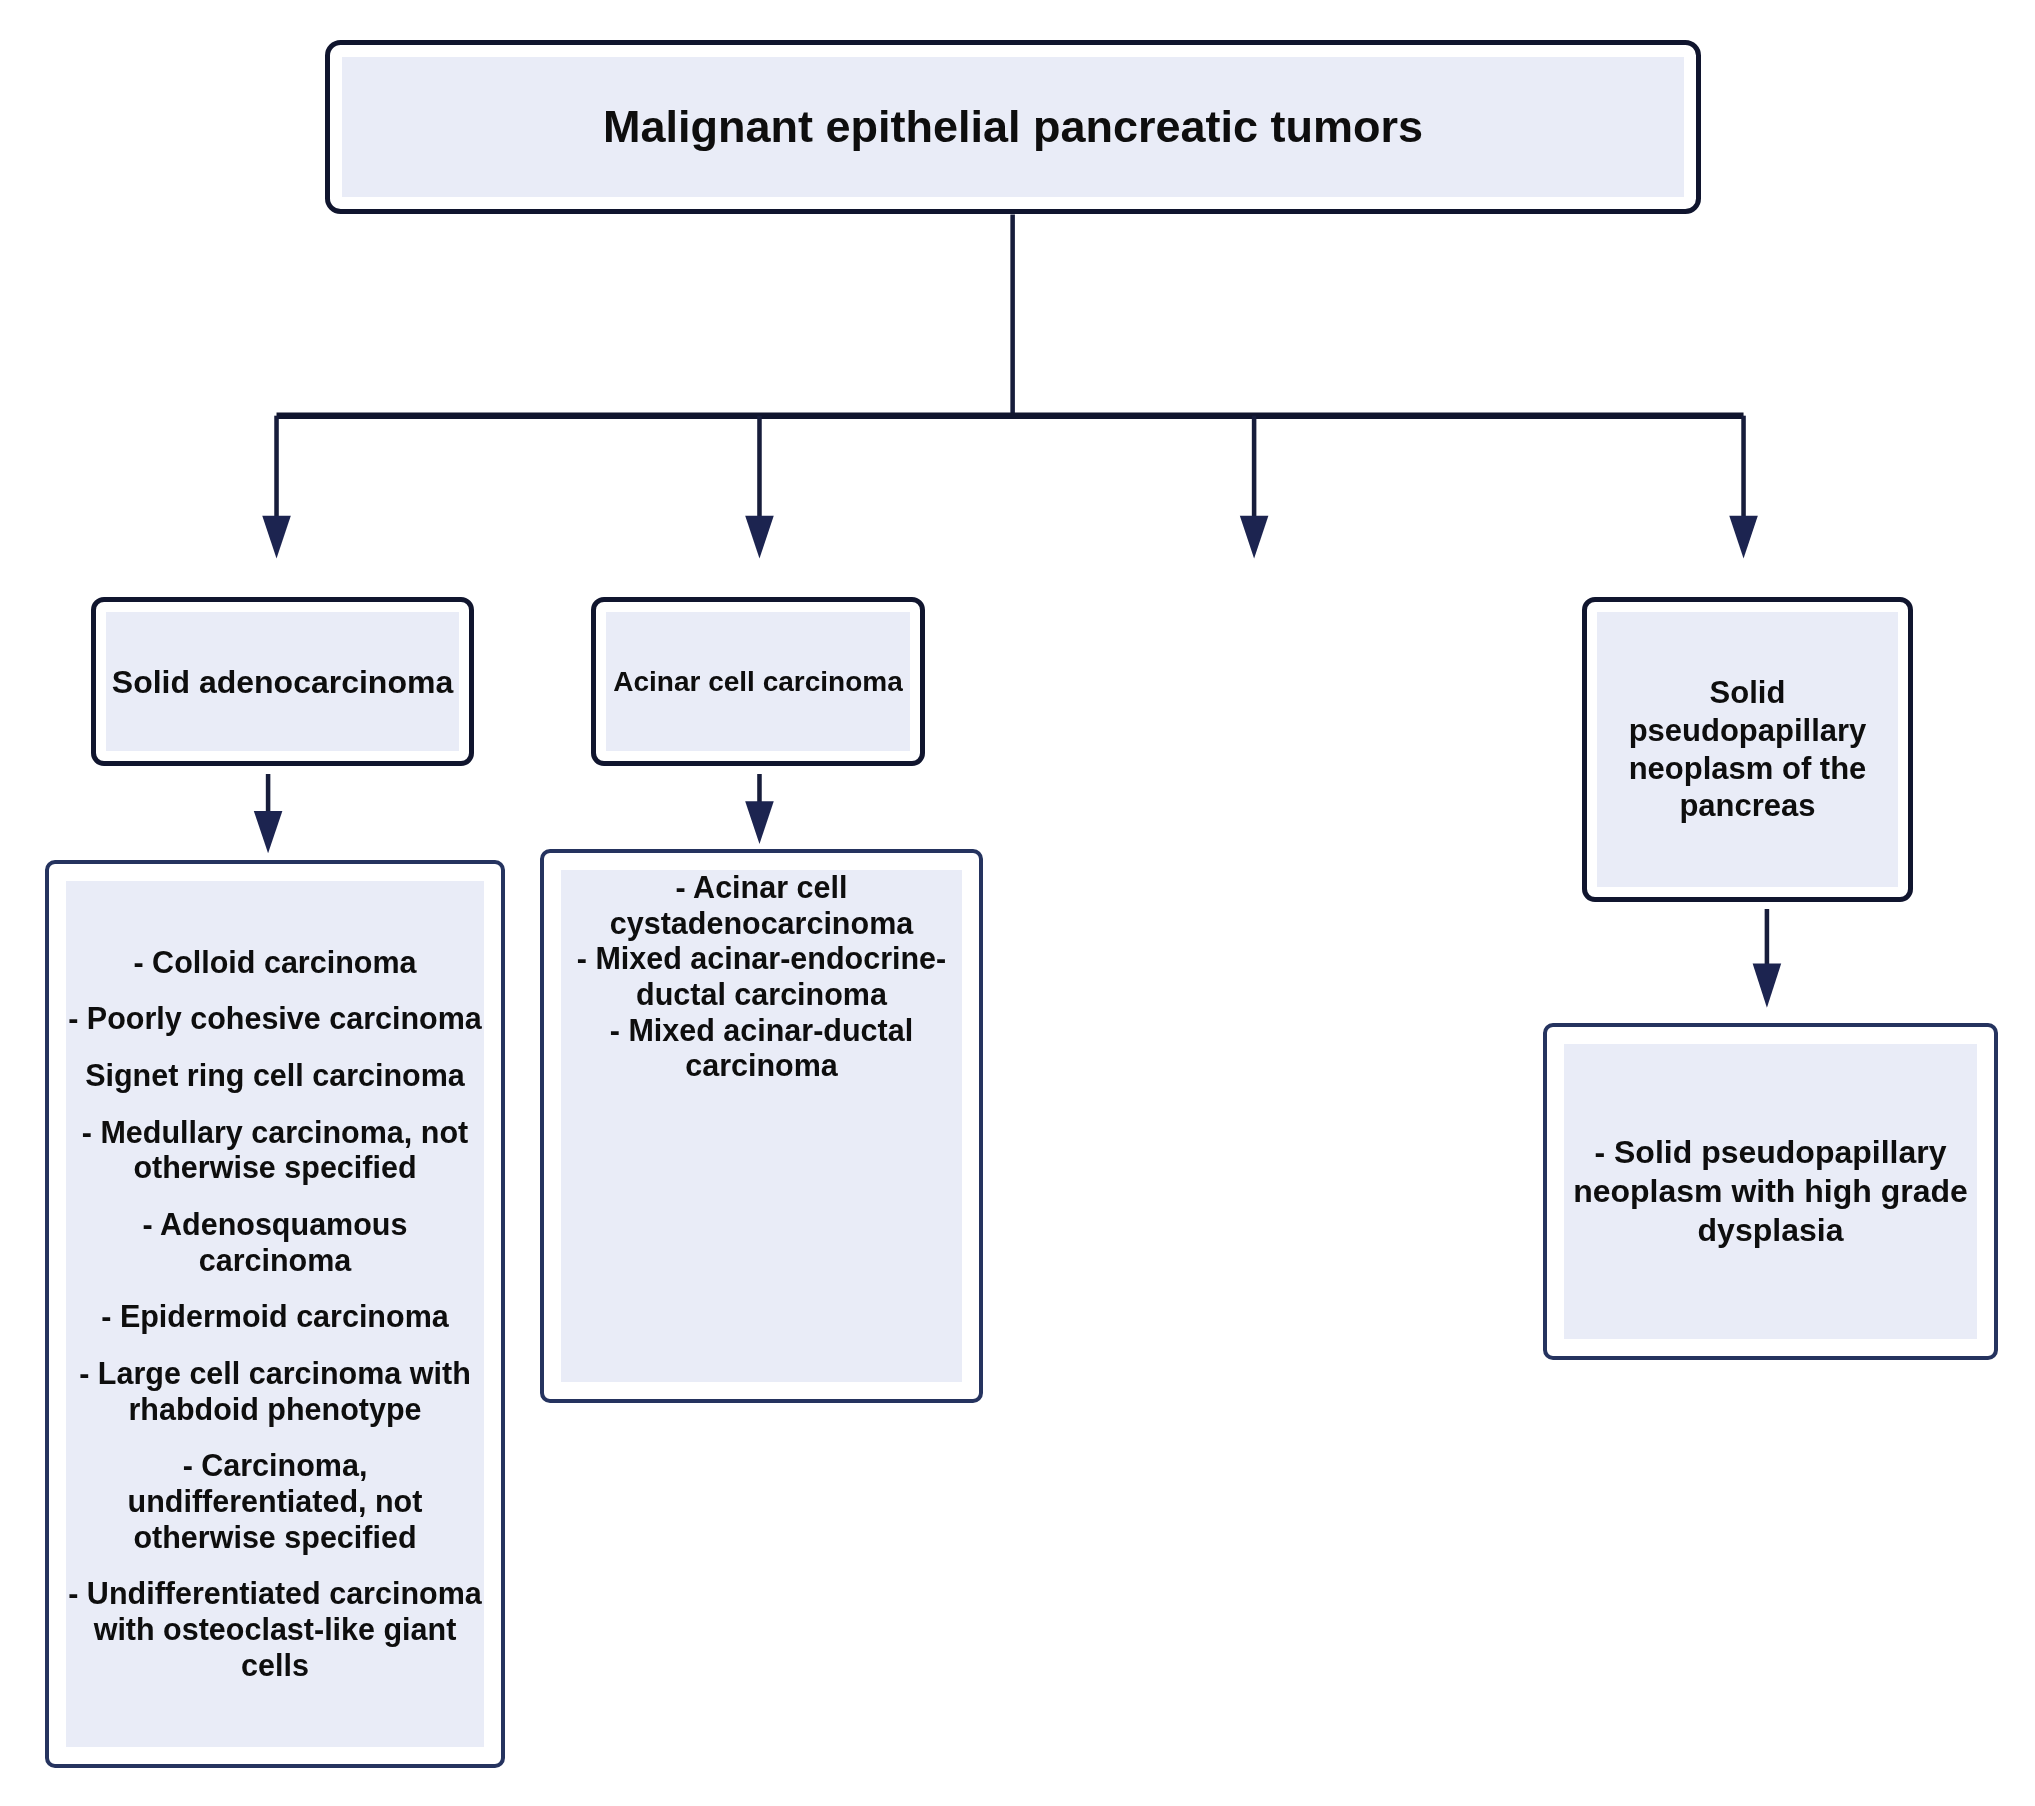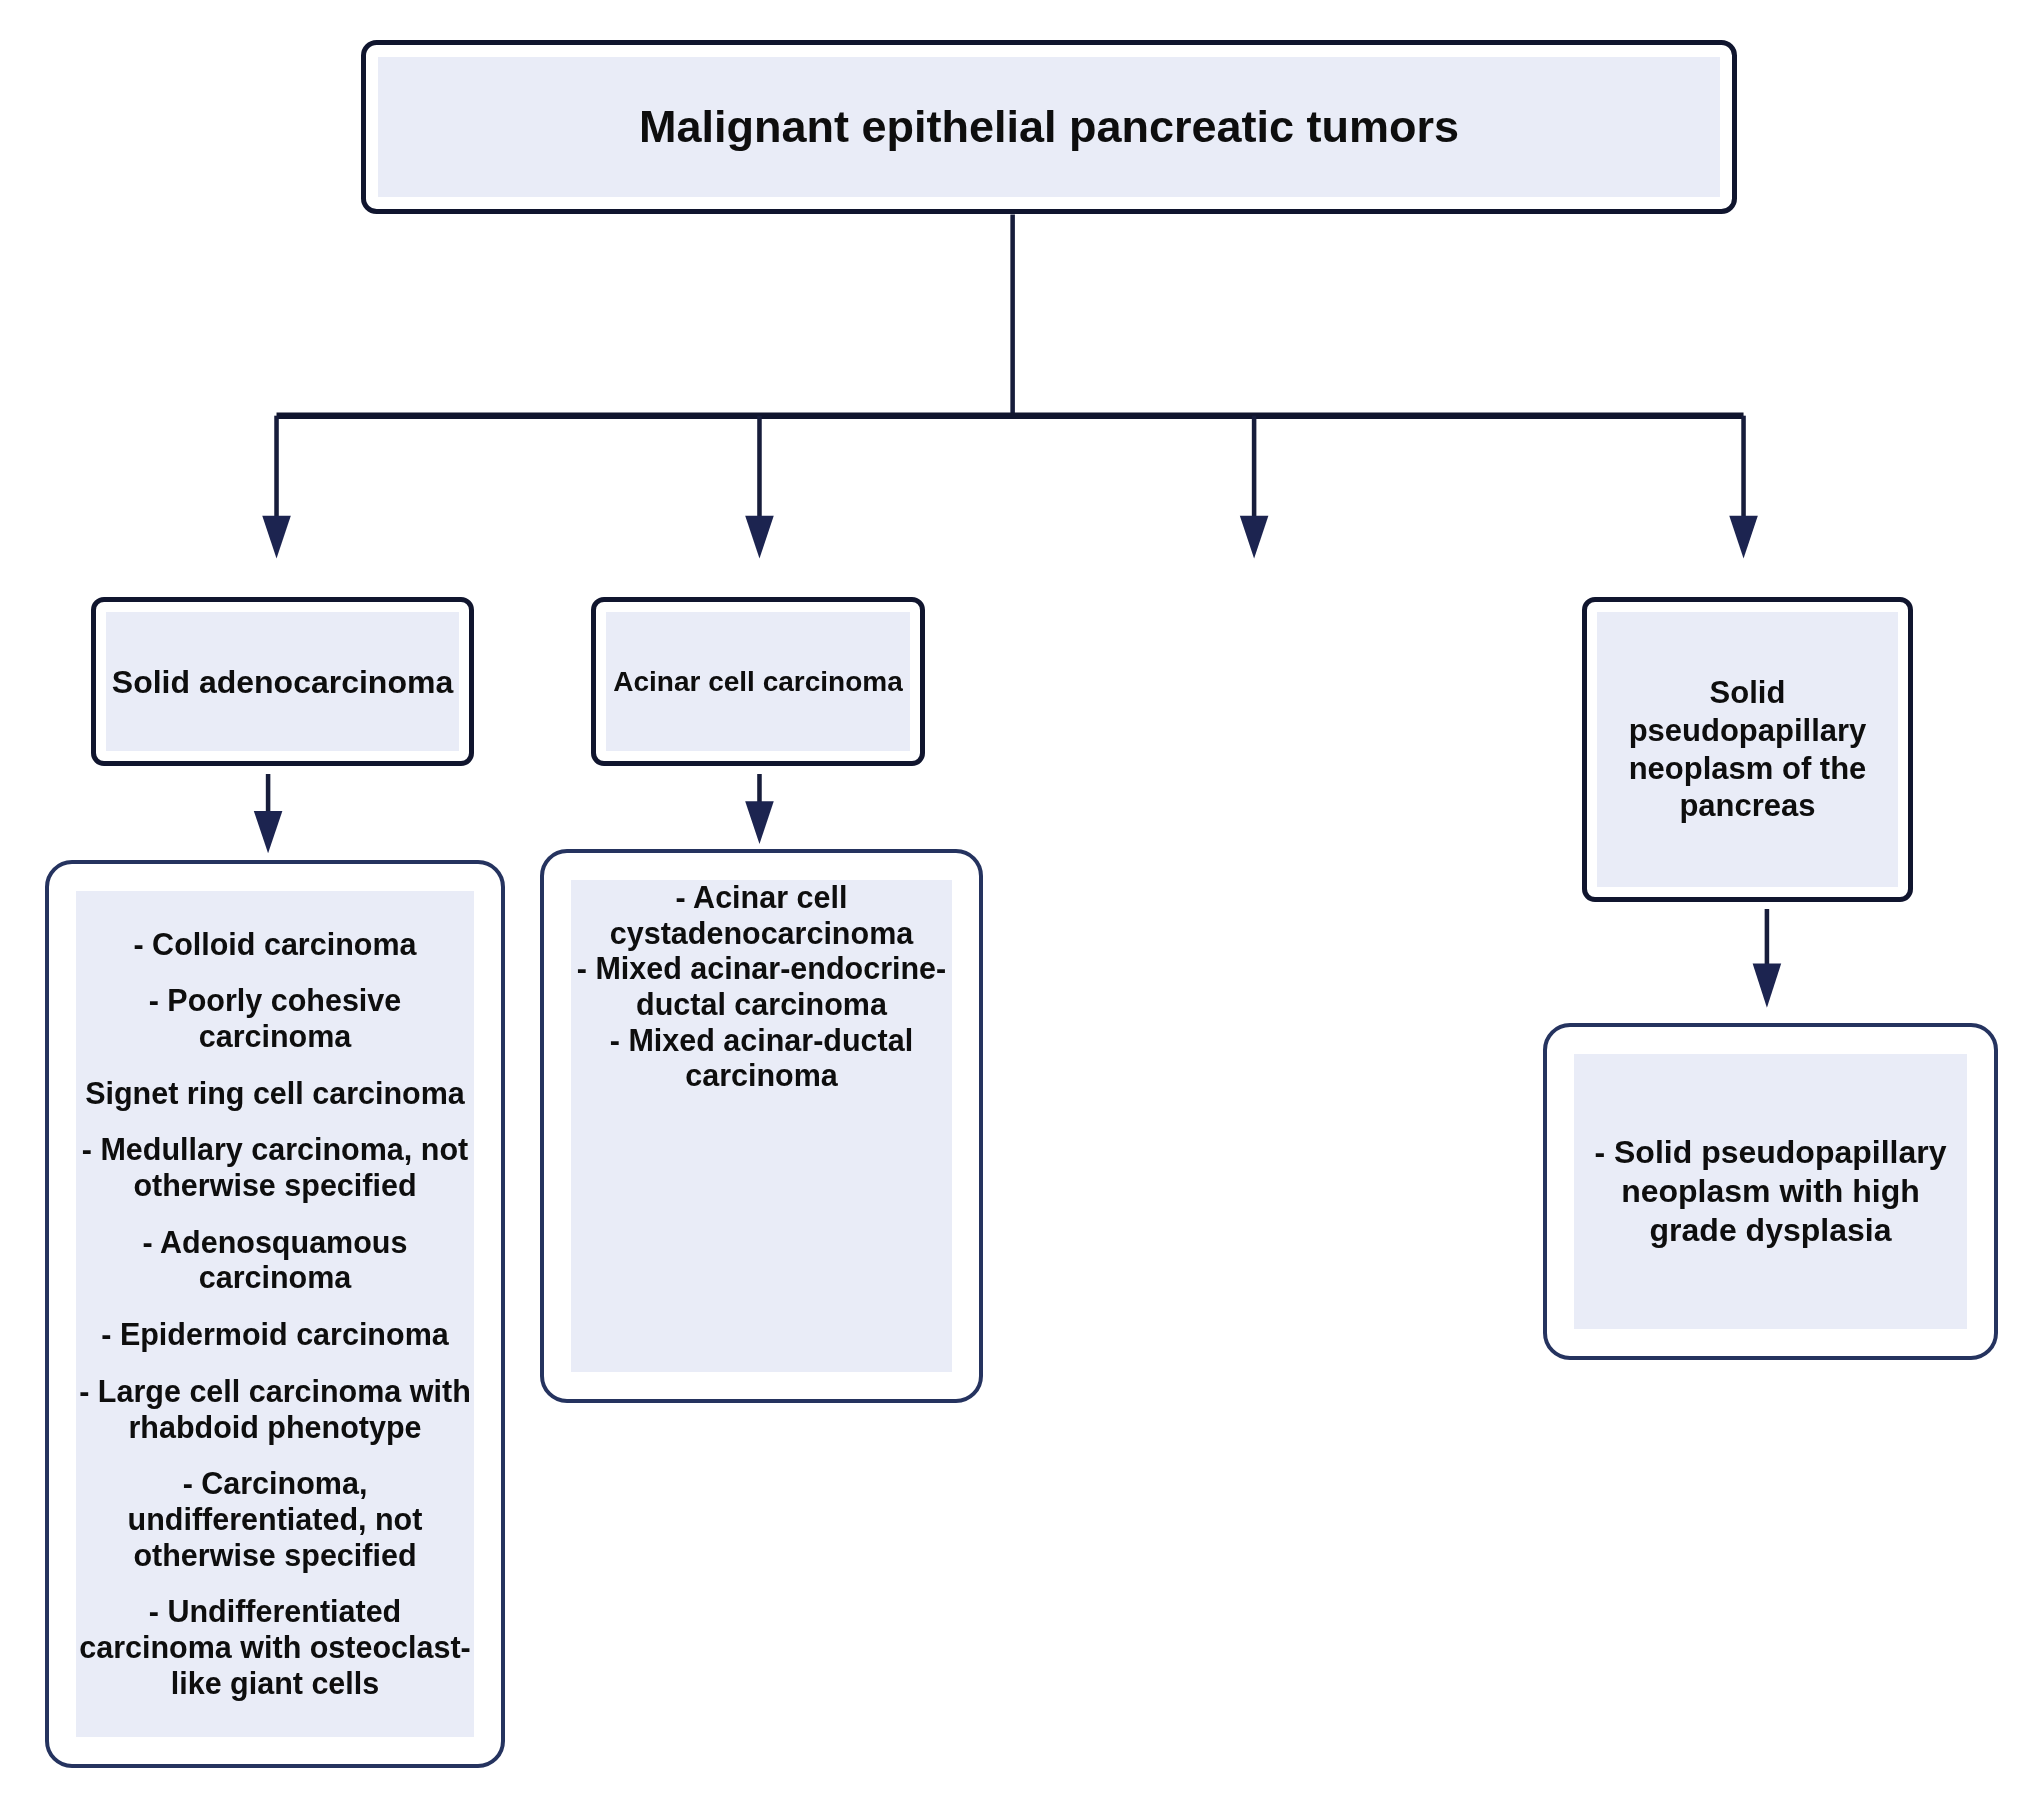--- a/index.html
+++ b/index.html
@@ -47,27 +47,26 @@
     padding: 11.7px;
   }
   .node.lv2 {
     border-width: 5.2px;
     border-radius: 13px;
     padding: 10.4px;
   }
   
   .node.listbox {
     border: 4.5px solid #25335f;
-    border-radius: 27px;
-    padding: 27px;
+    border-radius: 10px;
+    padding: 17px;
   }
   .title-box {
     left: 325px; top: 40px; width: 1376px; height: 174px;
     font-size: 45px;
-    margin-left: 36px;
   }
   .box-ductal        { left: 91px;  top: 597px;  width: 383px; height: 169px; font-size: 32px; line-height: 1.25; }
   .box-acinar        { left: 591px;  top: 597px;  width: 334px; height: 169px; font-size: 28px; line-height: 1.25; }
   .box-pancreato     { left: 1058px; top: 597px;  width: 403px; height: 171px; font-size: 32px; line-height: 1.25; }
   .box-spn           { left: 1582px; top: 597px;  width: 331px; height: 305px; font-size: 31px; line-height: 1.22; }
   .list-ductal       { left: 45px;   top: 860px; width: 460px; height: 908px; font-size: 30.5px; line-height: 1.17; gap: 21px; }
   .list-acinar       { left: 540px;  top: 849px; width: 443px; height: 554px;  font-size: 30.5px; line-height: 1.17;
                        justify-content: flex-start; padding-top: 28.6px; }
   .box-spn-hgd       { left: 1543px; top: 1023px; width: 455px; height: 337px;  font-size: 32px; line-height: 1.22;
                        border-radius: 27px; padding-bottom: 65px; }

